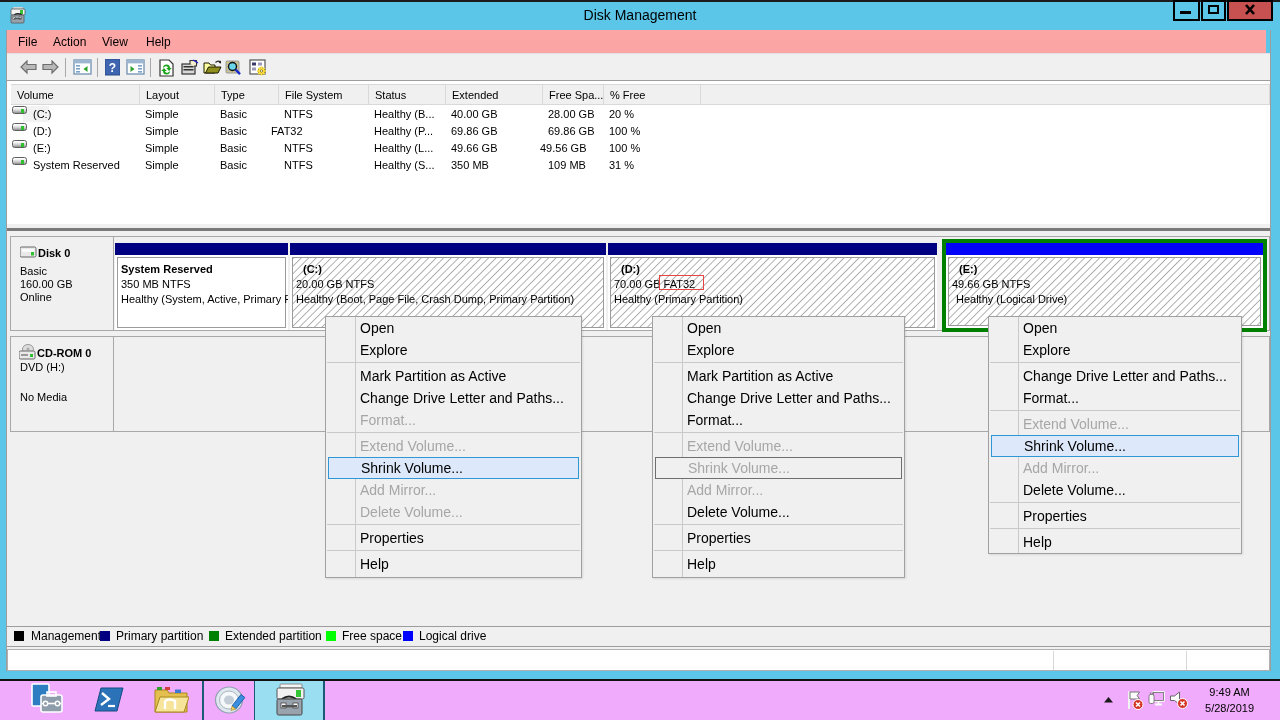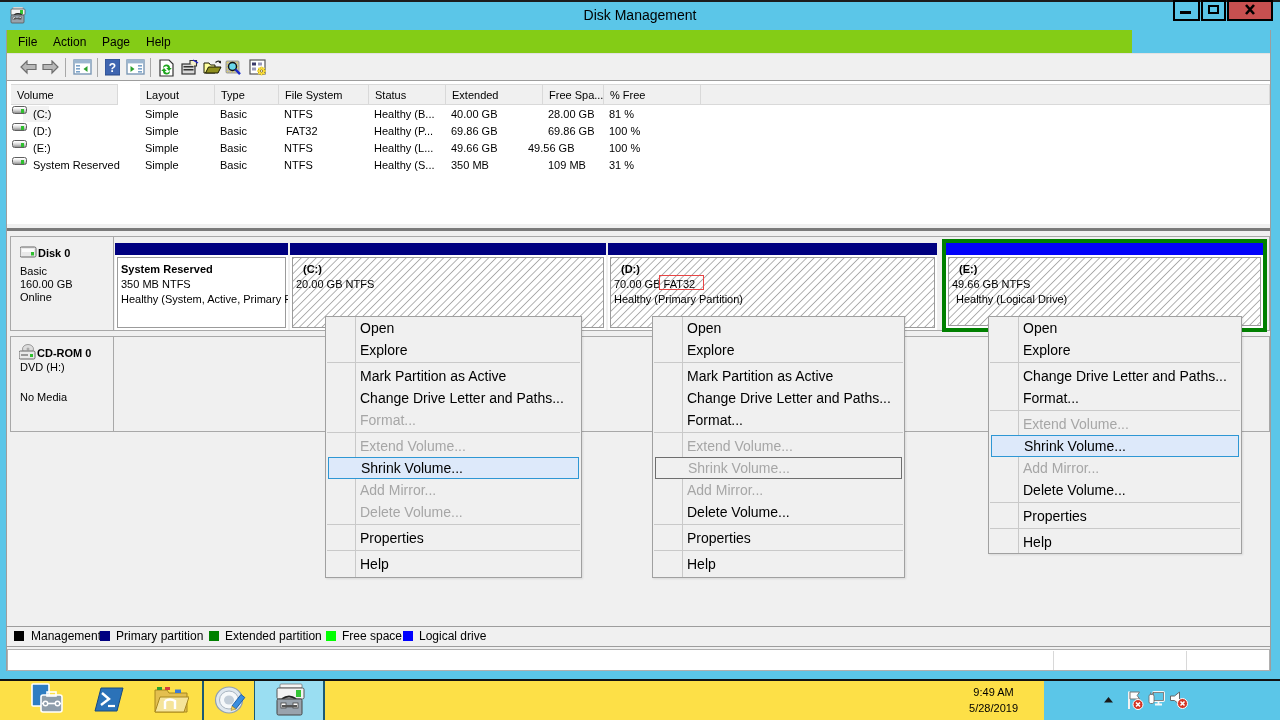--- a/index.html
+++ b/index.html
@@ -5,21 +5,21 @@
 body{position:relative;font-family:"Liberation Sans",sans-serif;background:#5bc6e8;font-size:12px;color:#000}
 .abs{position:absolute}
 
 #topline{left:0;top:0;width:1280px;height:2px;background:#1c1c1c}
 #titlebar{left:0;top:2px;width:1280px;height:28px;background:#5bc6e8}
 #title{left:0;top:7px;width:1280px;text-align:center;font-size:14px}
 .capbtn{top:0;height:21px;border:2px solid #000;background:#5bc6e8}
 #btnmin{left:1173px;width:27px}
 #btnmax{left:1201px;width:25px}
 #btnclose{left:1227px;width:46px;background:#c75050}
-#menubar{left:7px;top:30px;width:1125px;height:23px;background:#84cc16}
+#menubar{left:7px;top:30px;width:1259px;height:23px;background:#fca5a5}
 .menu-item{position:absolute;top:5px;font-size:12px}
 #toolbar{left:7px;top:53px;width:1263px;height:28px;background:#f0f0f0;border-top:1px solid #e2e2e2;border-bottom:1px solid #9d9d9d}
 .tsep{position:absolute;top:4px;width:1px;height:19px;background:#a8a8a8}
 .drico{left:5px;top:5px;width:15px;height:8px;background:linear-gradient(#fdfdfd 15%,#cfcfcf 60%,#909090);border:1px solid #5f5f5f;border-radius:2.5px}
 .drico:after{content:"";position:absolute;right:2px;top:2px;width:2.6px;height:3.6px;background:#2fbf2f}
 .ticon{position:absolute;top:5px}
 
 #listview{left:7px;top:81px;width:1263px;height:143px;background:#fff}
 .hcell{position:absolute;top:3px;height:21px;background:#f0f0f0;border-top:1px solid #d9d9d9;border-right:1px solid #d9d9d9;border-bottom:1px solid #d9d9d9;font-size:11px;line-height:20px;padding-left:6px;white-space:nowrap;overflow:hidden}
 .lrow{position:absolute;height:17px;font-size:11px;line-height:17px}
@@ -48,21 +48,21 @@
 #legend{left:7px;top:626px;width:1263px;height:21px;background:#f0f0f0;border-top:1px solid #9d9d9d;border-bottom:1px solid #9d9d9d}
 .lsq{position:absolute;top:4px;width:10px;height:10px}
 .ltxt{position:absolute;top:2px;font-size:12px}
 #statusbar{left:7px;top:649px;width:1263px;height:22px;background:#fff;border:1px solid #b0b0b0}
 .sdiv{position:absolute;top:1px;height:19px;width:1px;background:#d8d8d8}
 #winbottom{left:0;top:671px;width:1280px;height:8px;background:#5bc6e8}
 #leftborder{left:0;top:30px;width:6px;height:641px;background:#5bc6e8}
 #rightborder{left:1271px;top:30px;width:9px;height:641px;background:#5bc6e8}
 
 #tbline{left:0;top:679px;width:1280px;height:2px;background:#111}
-#taskbar{left:0;top:681px;width:1044px;height:39px;background:#fde047}
+#taskbar{left:0;top:681px;width:1280px;height:39px;background:#f0abfc}
 .tbtn{position:absolute;top:0;height:39px}
 #clock{position:absolute;right:26px;top:3px;text-align:center;font-size:11px;line-height:16px}
 
 #redbox{left:659px;top:275px;width:45px;height:15px;border:1.5px solid #e84545}
 </style></head>
 <body>
 <svg width="0" height="0" style="position:absolute">
     <defs>
       <pattern id="hp" width="5.3" height="5.3" patternUnits="userSpaceOnUse" patternTransform="rotate(45)">
         <rect width="5.3" height="5.3" fill="#fff"></rect>
@@ -88,21 +88,21 @@
 <rect x="10" y="3" width="3" height="4" fill="#35c435"></rect>
 <path d="M4 8 Q8 5.5 12 8" fill="none" stroke="#222" stroke-width="1.4"></path>
 <rect x="1" y="8" width="13" height="8" rx="1" fill="#98a2ac" stroke="#555" stroke-width="0.8"></rect>
 <rect x="3" y="10" width="2.5" height="2.5" fill="#fff" stroke="#444" stroke-width="0.6"></rect>
 <rect x="9" y="10" width="2.5" height="2.5" fill="#fff" stroke="#444" stroke-width="0.6"></rect>
 <rect x="4" y="11" width="7" height="1.2" fill="#555"></rect>
 </svg></div>
 <div class="abs" id="menubar">
 <span class="menu-item" style="left:11px">File</span>
 <span class="menu-item" style="left:46px">Action</span>
-<span class="menu-item" style="left:95px">Page</span>
+<span class="menu-item" style="left:95px">View</span>
 <span class="menu-item" style="left:139px">Help</span>
 </div>
 <div class="abs" id="toolbar">
 <svg class="ticon" style="left:13px;top:6px" width="17" height="15">
       <path d="M7 1 L7 4.5 L16 4.5 L16 9.5 L7 9.5 L7 13 L1 7 Z" fill="#b8b8b8" stroke="#6e6e6e" stroke-width="1.2"></path>
     </svg>
 <svg class="ticon" style="left:35px;top:6px" width="17" height="15">
       <path d="M10 1 L10 4.5 L1 4.5 L1 9.5 L10 9.5 L10 13 L16 7 Z" fill="#b8b8b8" stroke="#6e6e6e" stroke-width="1.2"></path>
     </svg>
 <span class="tsep" style="left:58px"></span>
@@ -158,61 +158,61 @@
       <rect x="9" y="3.5" width="4" height="3" fill="#9a9ab8"></rect>
       <rect x="3" y="8.5" width="4" height="3" fill="#9a9ab8"></rect>
       <g stroke="#6e5a00" stroke-width="0.7" fill="#ffe23e">
         <circle cx="12.5" cy="12" r="3.4"></circle>
         <path d="M12.5 7.6 L12.5 16.4 M8.1 12 L16.9 12 M9.4 8.9 L15.6 15.1 M15.6 8.9 L9.4 15.1" stroke-width="1.6" stroke="#ffe23e"></path>
       </g>
       <circle cx="12.5" cy="12" r="1.2" fill="#fff" stroke="#6e5a00" stroke-width="0.7"></circle>
     </svg>
 </div>
 <div class="abs" id="listview">
-<div class="hcell" style="left:4px;width:107px">Volume</div>
+<div class="hcell" style="left:4px;width:129px">Volume</div>
 <div class="hcell" style="left:133px;width:75px">Layout</div>
 <div class="hcell" style="left:208px;width:64px">Type</div>
 <div class="hcell" style="left:272px;width:90px">File System</div>
 <div class="hcell" style="left:362px;width:77px">Status</div>
 <div class="hcell" style="left:439px;width:97px">Extended</div>
 <div class="hcell" style="left:536px;width:61px">Free Spa...</div>
 <div class="hcell" style="left:597px;width:97px">% Free</div>
 <div class="hcell" style="left:694px;width:569px"></div>
 <div class="lrow" style="left:0;top:25px;width:1263px">
 <span class="lcell" style="left:16px;width:26px;background:#f2f2f2;height:16px"></span>
 <span class="lcell drico"></span>
       <span class="lcell" style="left:26px">(C:)</span>
 <span class="lcell" style="left:138px">Simple</span>
       <span class="lcell" style="left:213px">Basic</span>
 <span class="lcell" style="left:277px">NTFS</span>
       <span class="lcell" style="left:367px">Healthy (B...</span>
 <span class="lcell" style="left:444px">40.00 GB</span>
       <span class="lcell" style="left:541px">28.00 GB</span>
-<span class="lcell" style="left:602px">81 %</span>
+<span class="lcell" style="left:602px">20 %</span>
     </div>
 <div class="lrow" style="left:0;top:42px;width:1263px">
 <span class="lcell drico"></span>
       <span class="lcell" style="left:26px">(D:)</span>
 <span class="lcell" style="left:138px">Simple</span>
       <span class="lcell" style="left:213px">Basic</span>
-<span class="lcell" style="left:279px">FAT32</span>
+<span class="lcell" style="left:264px">FAT32</span>
       <span class="lcell" style="left:367px">Healthy (P...</span>
 <span class="lcell" style="left:444px">69.86 GB</span>
       <span class="lcell" style="left:541px">69.86 GB</span>
 <span class="lcell" style="left:602px">100 %</span>
     </div>
 <div class="lrow" style="left:0;top:59px;width:1263px">
 <span class="lcell drico"></span>
       <span class="lcell" style="left:26px">(E:)</span>
 <span class="lcell" style="left:138px">Simple</span>
       <span class="lcell" style="left:213px">Basic</span>
 <span class="lcell" style="left:277px">NTFS</span>
       <span class="lcell" style="left:367px">Healthy (L...</span>
 <span class="lcell" style="left:444px">49.66 GB</span>
-      <span class="lcell" style="left:521px">49.56 GB</span>
+      <span class="lcell" style="left:533px">49.56 GB</span>
 <span class="lcell" style="left:602px">100 %</span>
     </div>
 <div class="lrow" style="left:0;top:76px;width:1263px">
 <span class="lcell drico"></span>
       <span class="lcell" style="left:26px">System Reserved</span>
 <span class="lcell" style="left:138px">Simple</span>
       <span class="lcell" style="left:213px">Basic</span>
 <span class="lcell" style="left:277px">NTFS</span>
       <span class="lcell" style="left:367px">Healthy (S...</span>
 <span class="lcell" style="left:444px">350 MB</span>
@@ -246,20 +246,21 @@
     <div class="pbar" style="background:#000080"></div>
     <div class="pbody" style="height:75px">
         <div class="pinner hatch">
           <svg>
             <rect width="100%" height="100%" fill="url(#hp)"></rect>
           </svg>
         </div>
       </div>
     <div class="ptxt" style="top:19px;left:13px"><b>(C:)</b></div>
     <div class="ptxt" style="top:34px;left:6px">20.00 GB NTFS</div>
+    <div class="ptxt" style="top:49px;left:6px">Healthy (Boot, Page File, Crash Dump, Primary Partition)</div>
   </div>
   <div class="part" style="left:597px;top:6px;width:329px;height:87px">
     <div class="pbar" style="background:#000080"></div>
     <div class="pbody" style="height:75px">
         <div class="pinner hatch">
           <svg>
             <rect width="100%" height="100%" fill="url(#hp)"></rect>
           </svg>
         </div>
       </div>

